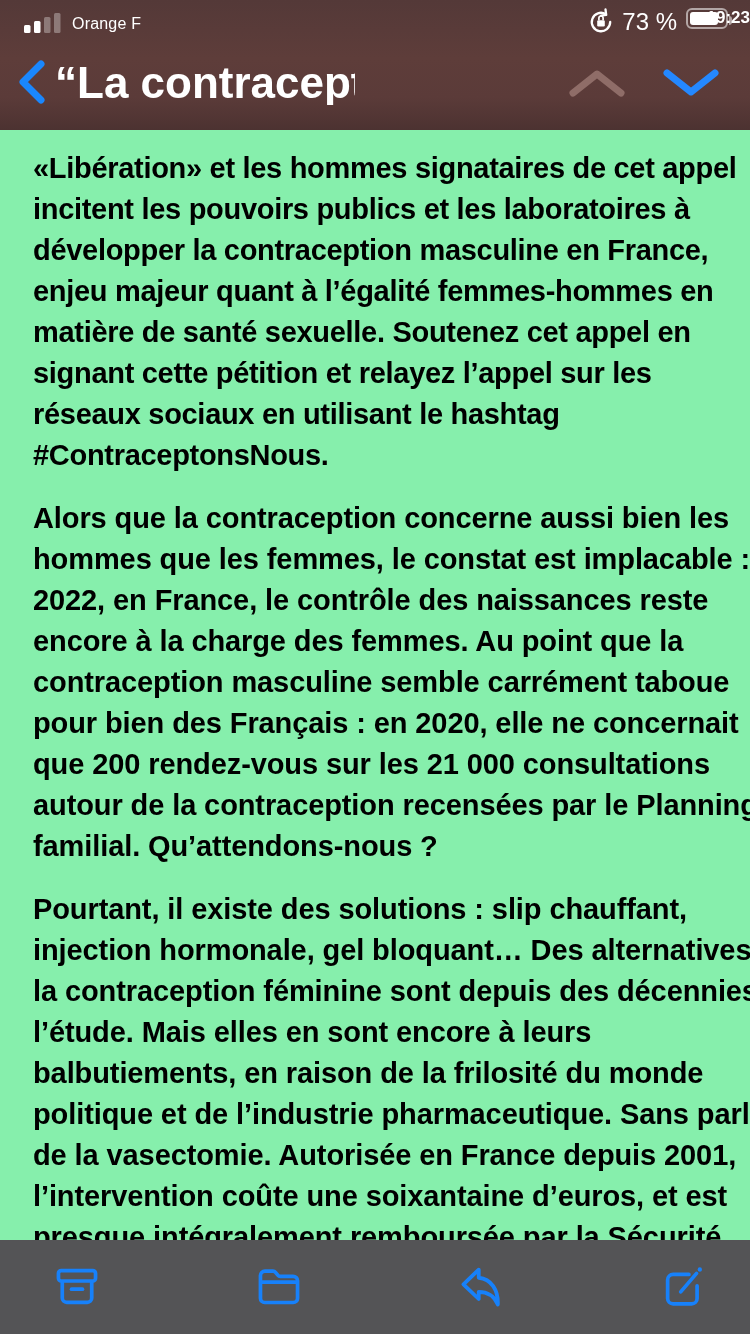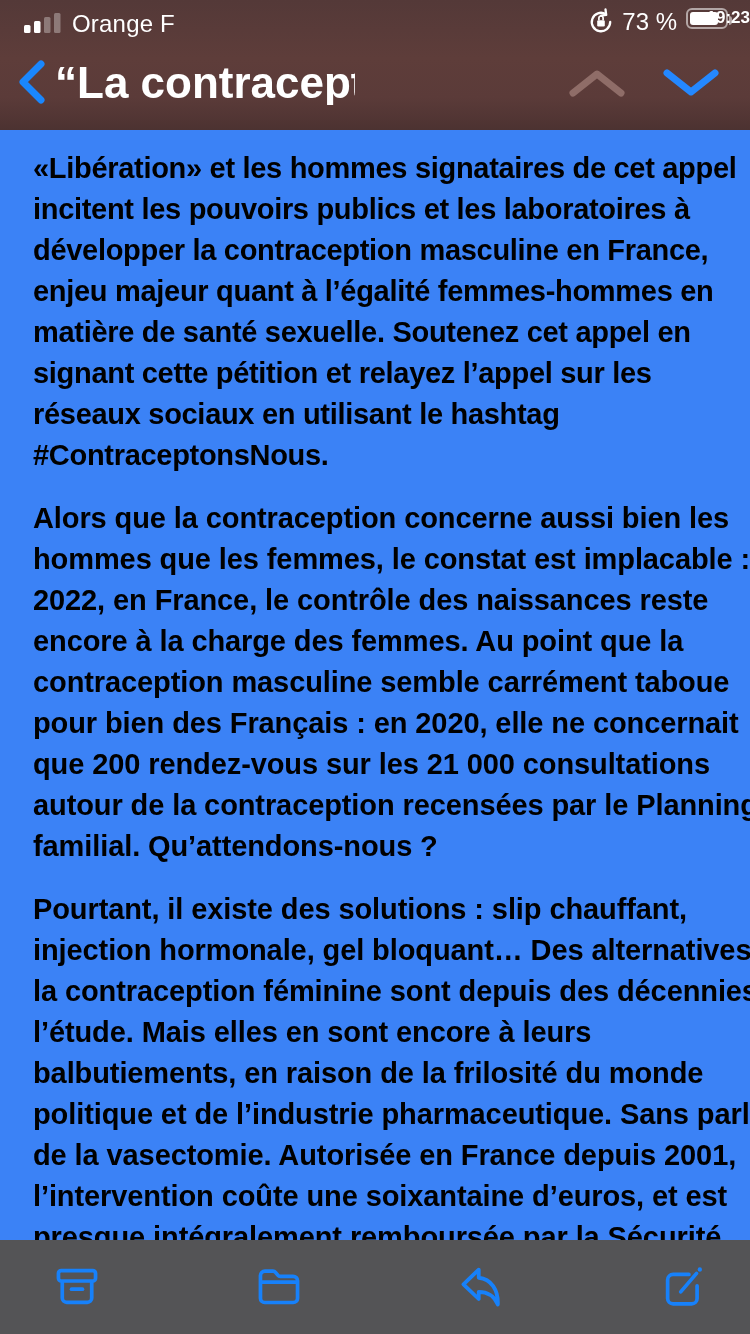--- a/index.html
+++ b/index.html
@@ -12,21 +12,21 @@
   
   .app-header{
     position:absolute;top:0;left:0;right:0;height:130px;z-index:3;
     background:linear-gradient(180deg,#543938 0%,#5e3d3a 45%,#5b3b39 75%,#4c3231 100%);
   }
   .status-bar{
     position:relative;height:42px;display:flex;align-items:center;
     padding:6px 22px 0 24px;box-sizing:border-box;color:#fff;
   }
   .status-left{display:flex;align-items:center;gap:8px;}
-  .carrier{font-size:24px;font-weight:500;letter-spacing:.2px;color:#fff;}
+  .carrier{font-size:16px;font-weight:500;letter-spacing:.2px;color:#fff;}
   .status-time{
     position:absolute;left:6px;right:0;top:8px;text-align:right;
     font-size:17px;font-weight:700;color:#fff;pointer-events:none;
   }
   .status-right{display:flex;gap:7px;margin-left:auto;}
   .battery-pct{font-size:24px;font-weight:400;color:#fff;}
   .battery{
     position:relative;width:42px;height:21px;border:2px solid rgba(255,255,255,.55);
     border-radius:6px;box-sizing:border-box;margin-left:2px;
   }
@@ -42,21 +42,21 @@
   .nav-back{display:flex;align-items:center;gap:10px;background:none;border:0;padding:0;cursor:pointer;}
   .back-label{font-size:34px;color:#1a87fe;line-height:1;}
   .nav-title{
     font-size:44px;font-weight:700;color:#fff;margin-left:10px;line-height:1;
     white-space:nowrap;overflow:hidden;max-width:300px;
   }
   .nav-arrows{margin-left:auto;display:flex;align-items:center;gap:36px;}
   .nav-arrow-btn{background:none;border:0;padding:0;cursor:pointer;line-height:0;}
   
   .email-body{
-    position:absolute;top:130px;left:0;right:0;bottom:0;background:#3b82f6;
+    position:absolute;top:130px;left:0;right:0;bottom:0;background:#86efac;
     padding:18px 8px 0 33px;box-sizing:border-box;overflow:hidden;
   }
   .para{
     margin:0 0 22px 0;font-size:29px;line-height:41px;color:#000;
     white-space:pre;letter-spacing:-0.1px;font-weight:bold;
   }
   .para.bold{font-weight:700;letter-spacing:-0.3px;}
   
   .toolbar{
     position:absolute;left:0;right:0;bottom:0;height:94px;z-index:3;

